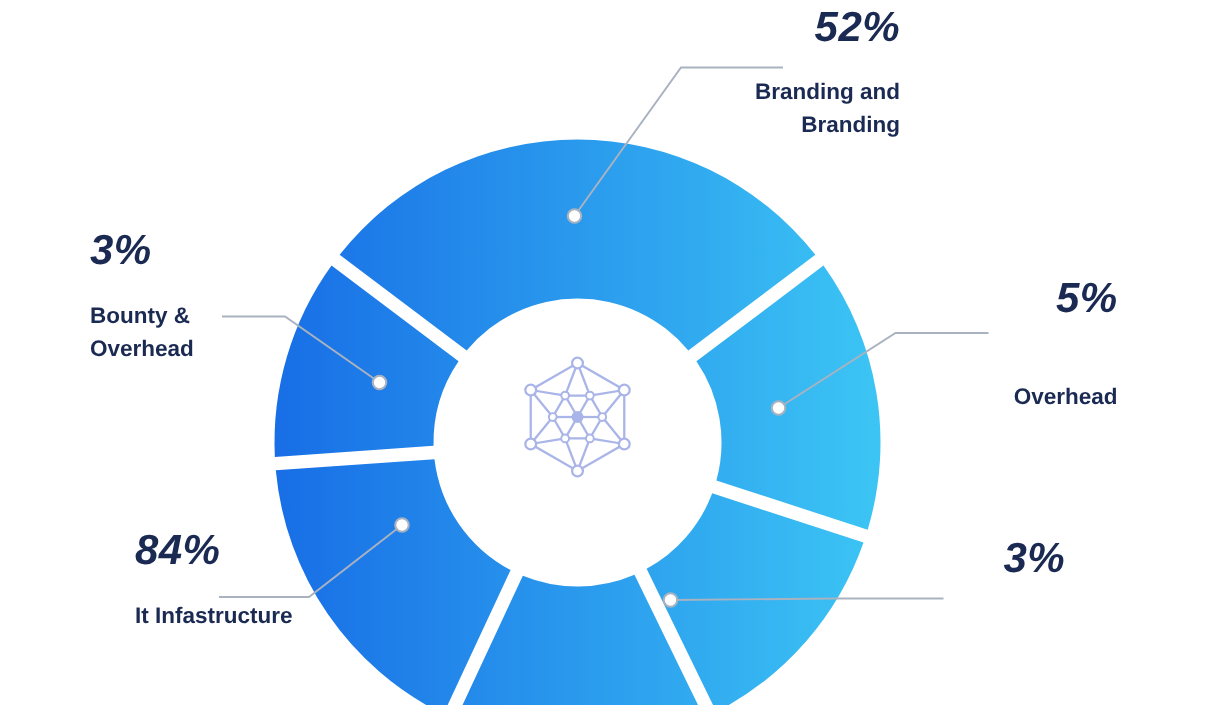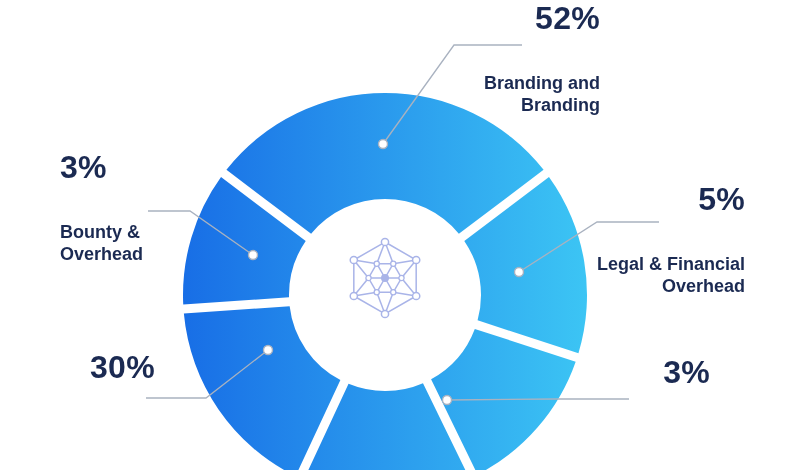--- a/index.html
+++ b/index.html
@@ -13,22 +13,22 @@
   body {
     width: 810px; height: 470px;
     background: var(--bg);
     font-family: "Liberation Sans", sans-serif;
     overflow: hidden;
   }
   .stage { position: relative; width: 810px; height: 470px; }
   .chart-svg { position: absolute; left: 0; top: 0; }
   .callout { position: absolute; color: var(--text-color); white-space: nowrap; }
   .callout.align-right { text-align: right; }
-  .callout .pct { font-size: 32px; line-height: 32px; font-weight: bold; letter-spacing: 0.3px; }
-  .callout .lbl { margin-top: 38px; font-size: 18px; font-weight: bold; line-height: 22px; }
+  .callout .pct { font-size: 28px; line-height: 32px; font-weight: bold; letter-spacing: 0.3px; font-style: italic; }
+  .callout .lbl { margin-top: 17px; font-size: 15px; font-weight: bold; line-height: 22px; }
   .connector { fill: none; stroke: var(--connector-color); stroke-width: 1.3px; }
   .connector-dot { fill: #ffffff; stroke: var(--connector-color); stroke-width: 1.4px; }
 </style>
 </head>
 <body>
 
 <div class="stage">
 
   <svg class="chart-svg" width="810" height="470" viewBox="0 0 810 470">
     <defs>
@@ -101,29 +101,30 @@
       </g>
   </svg>
 
   <div class="callout align-right" style="right:210px; top:2px;">
     <div class="pct">52%</div>
     <div class="lbl"><span>Branding and</span><br><span>Branding</span></div>
   </div>
 
   <div class="callout align-right" style="right:65px; top:183px;">
     <div class="pct">5%</div>
-    <div class="lbl"><span>Legal &amp; Financial</span><br><span>Overhead</span></div>
+    <div class="lbl"><br><span>Overhead</span></div>
   </div>
 
   <div class="callout align-right" style="right:100px; top:356px;">
     <div class="pct">3%</div>
   </div>
 
   <div class="callout" style="left:90px; top:351px;">
-    <div class="pct">30%</div>
+    <div class="pct">84%</div>
+    <div class="lbl"><span>It Infastructure</span></div>
   </div>
 
   <div class="callout" style="left:60px; top:151px;">
     <div class="pct">3%</div>
     <div class="lbl"><span>Bounty &amp;</span><br><span>Overhead</span></div>
   </div>
 
 </div>
 
 </body></html>

